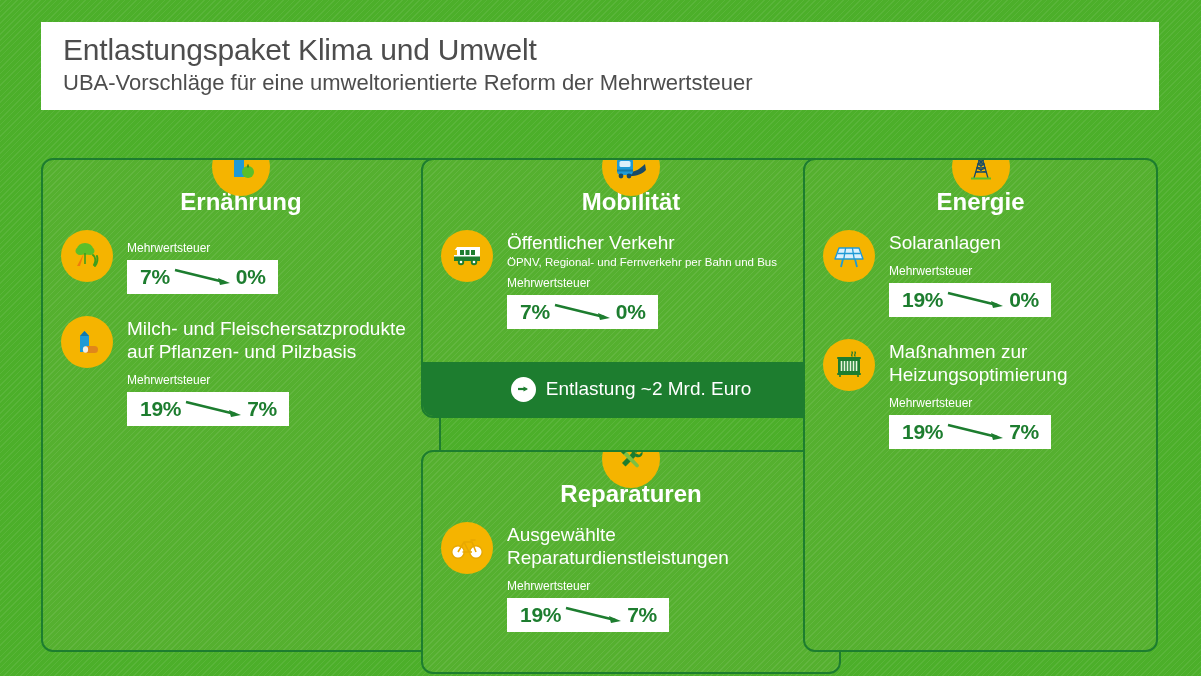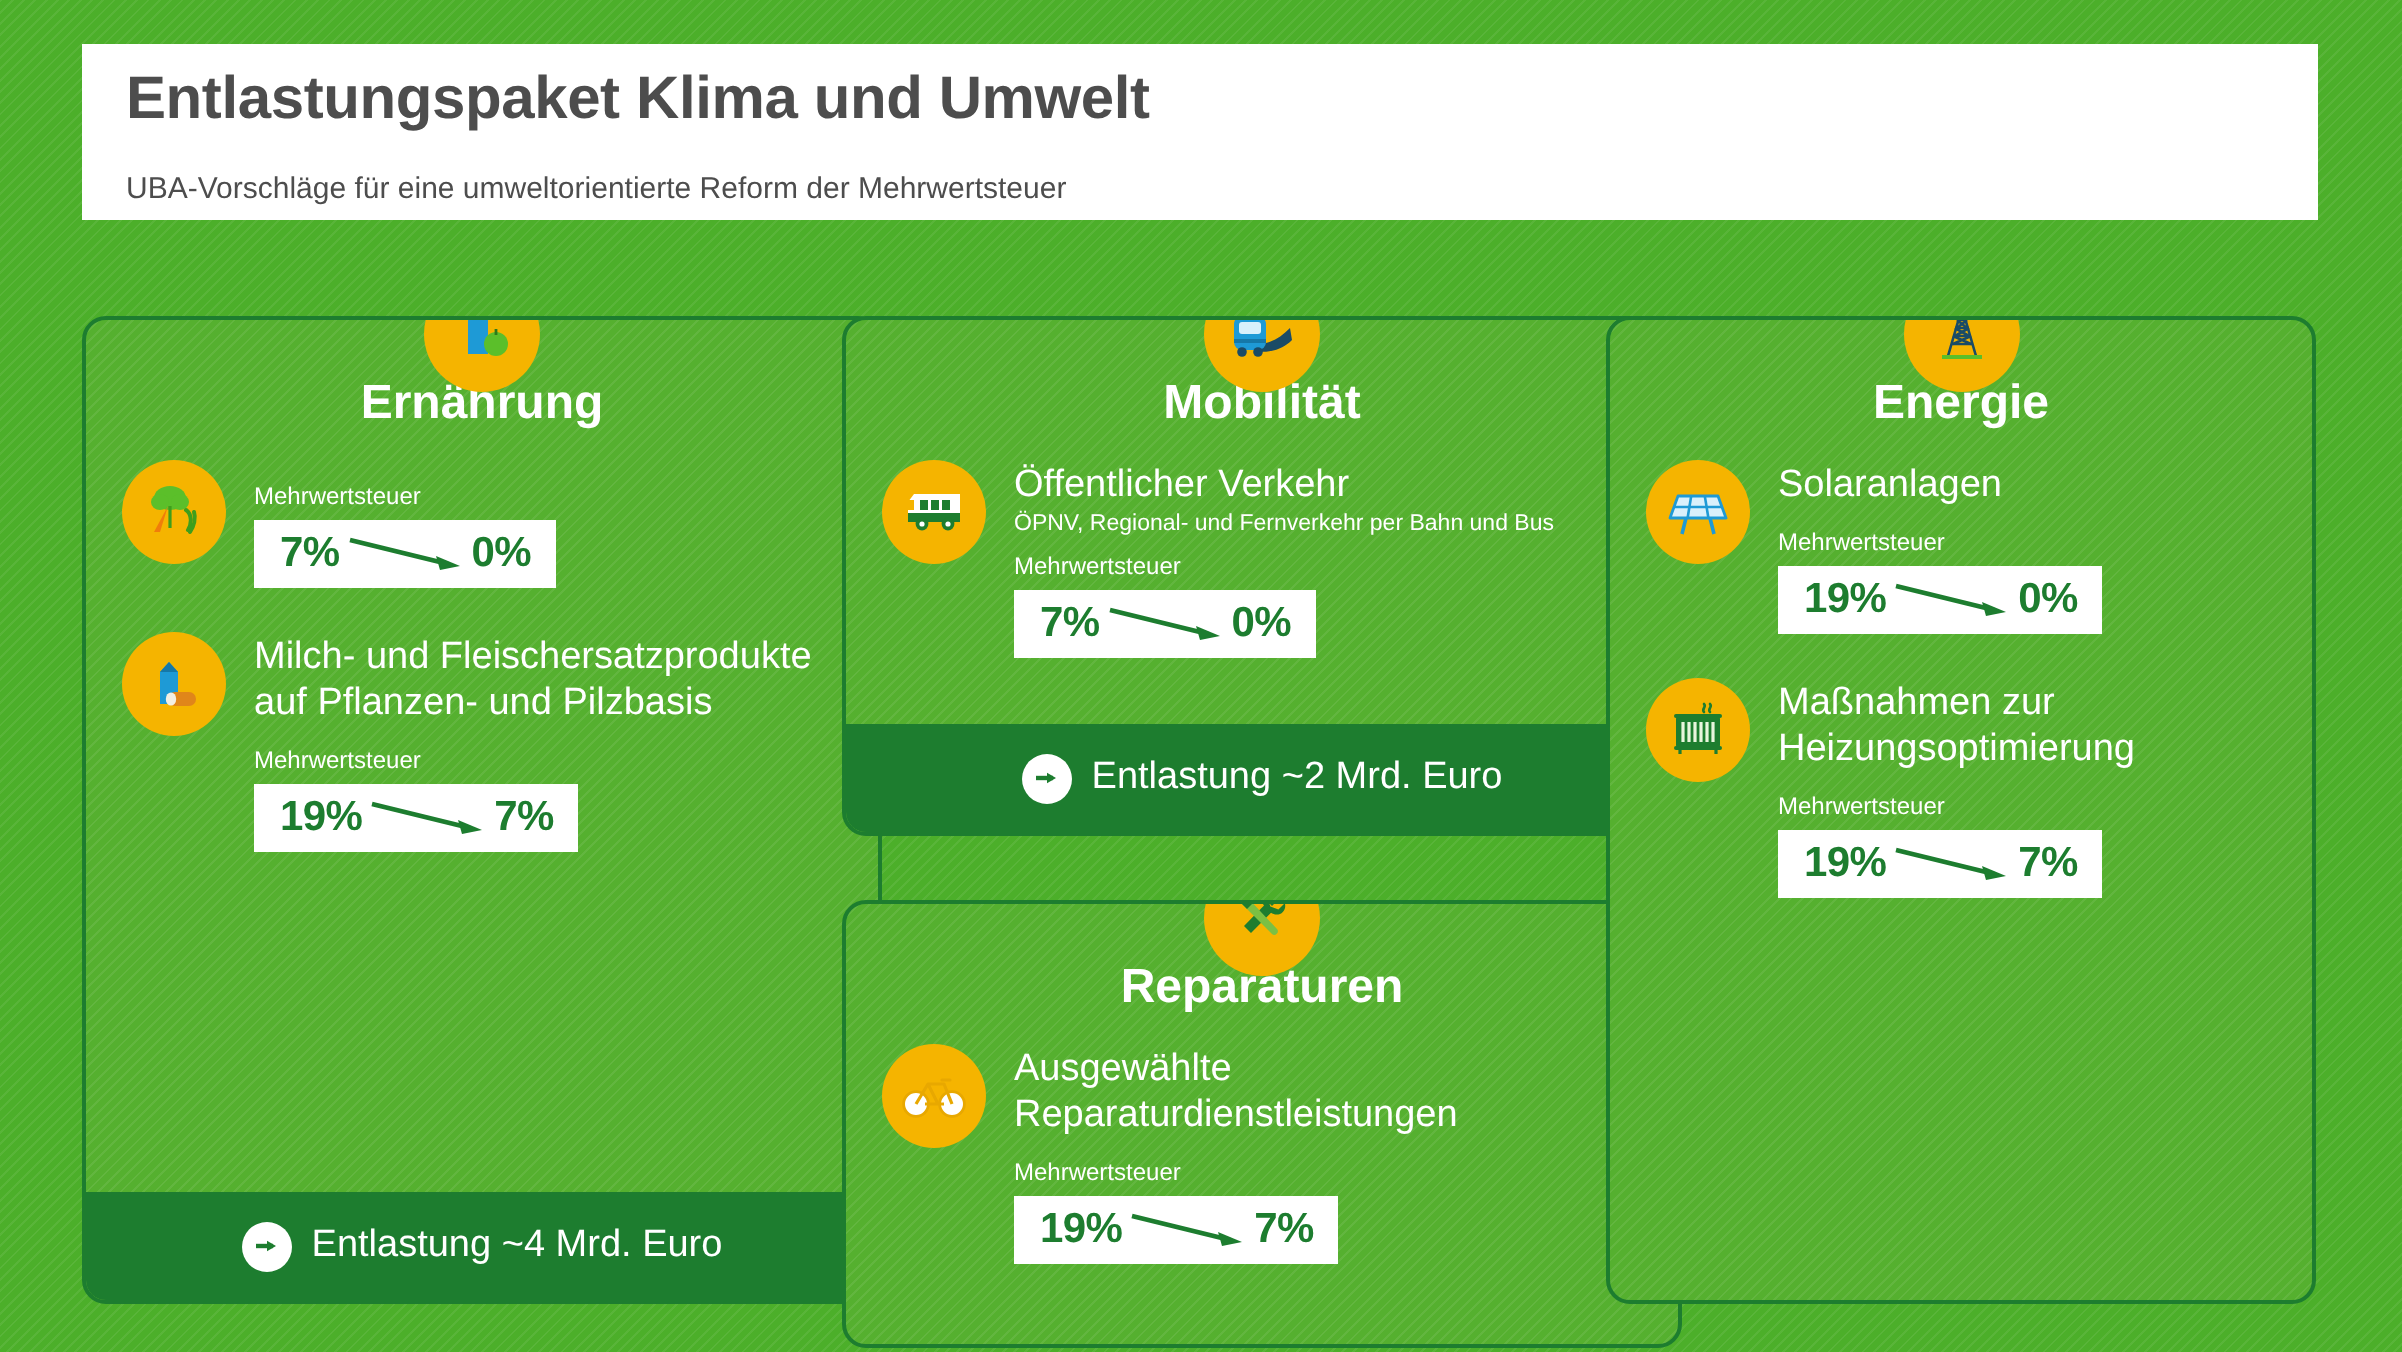--- a/index.html
+++ b/index.html
@@ -16,25 +16,25 @@
     position:relative;
   }
   .stage{position:absolute;inset:0;}
 
   
   .header{
     position:absolute;left:41px;top:22px;width:1118px;height:88px;
     background:#ffffff;box-sizing:border-box;padding:10px 0 0 22px;
   }
   .header h1{
-    margin:0;font-size:30px;line-height:36px;font-weight:bold;
+    margin:0;font-size:30px;line-height:36px;font-weight:normal;
     color:#4d4d4d;letter-spacing:-0.2px;
   }
   .header h2{
-    margin:16px 0 0 0;font-size:15px;line-height:22px;font-weight:normal;
+    margin:4px 0 0 0;font-size:22px;line-height:22px;font-weight:normal;
     color:#4d4d4d;
   }
 
   
   .col{position:absolute;top:158px;}
   .col1{left:41px;width:400px;}
   .col2{left:421px;width:420px;}
   .col3{left:803px;width:355px;}
 
   .card{
@@ -183,29 +183,20 @@
               <svg width="62" height="22" viewBox="0 0 62 22">
                 <path d="M3 4 L52 16" stroke="#1d7d2f" stroke-width="2.4" fill="none"></path>
                 <path d="M58 17 L46 12 L48 19 Z" fill="#1d7d2f"></path>
               </svg>
             </span>
             <span class="val">7%</span>
           </div>
         </div>
       </div>
 
-      <div class="banner">
-        <span class="b-icon">
-          <svg width="16" height="16" viewBox="0 0 16 16">
-            <path d="M3 8 L11.5 8" stroke="#1d7d2f" stroke-width="2.2" fill="none"></path>
-            <path d="M13 8 L8.5 5.4 L8.5 10.6 Z" fill="#1d7d2f"></path>
-          </svg>
-        </span>
-        <span class="b-text">Entlastung ~4 Mrd. Euro</span>
-      </div>
 
     </div>
   </div>
 
   <div class="col col2">
 
     <div class="card mobility">
 
       <div class="badge">
         <svg width="36" height="34" viewBox="0 0 36 34">

